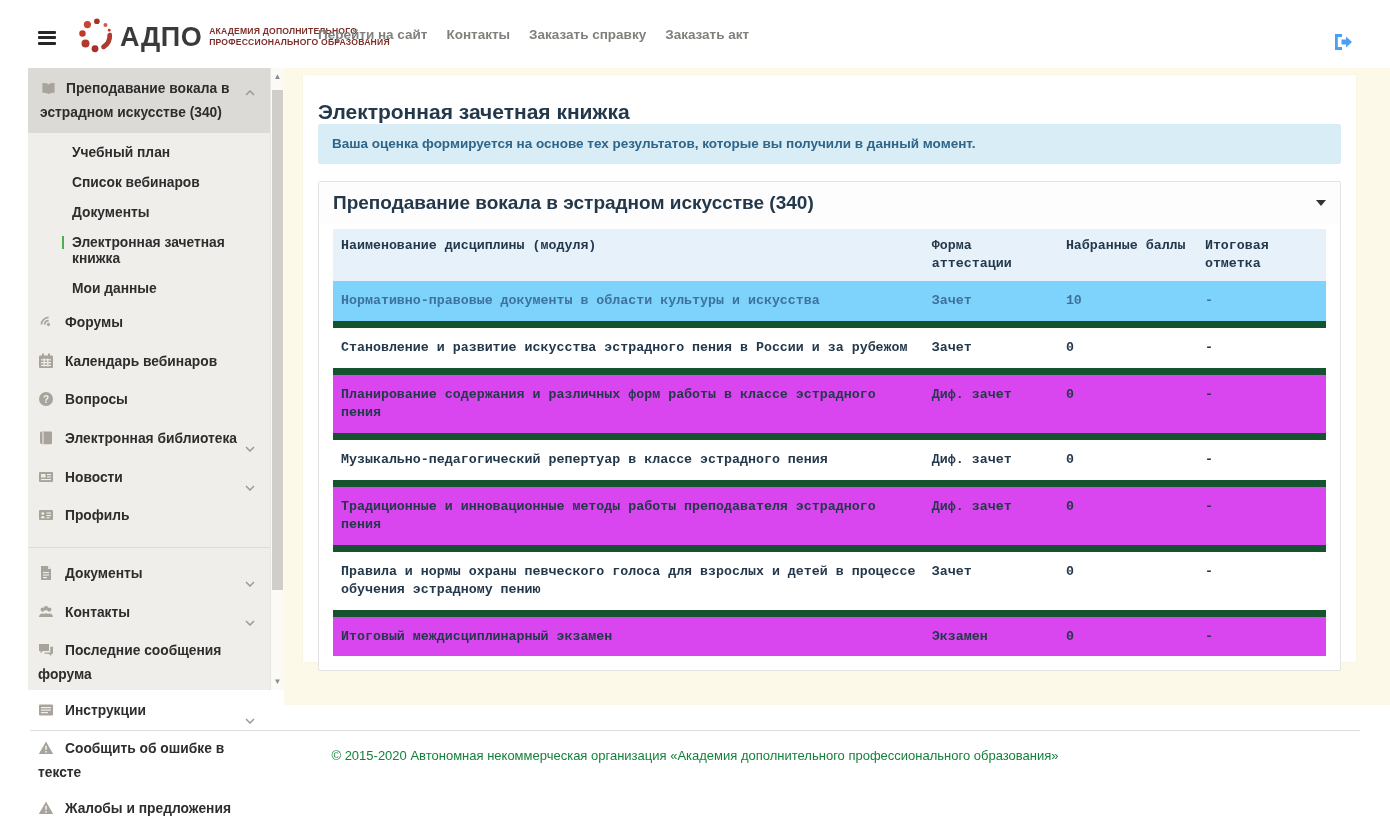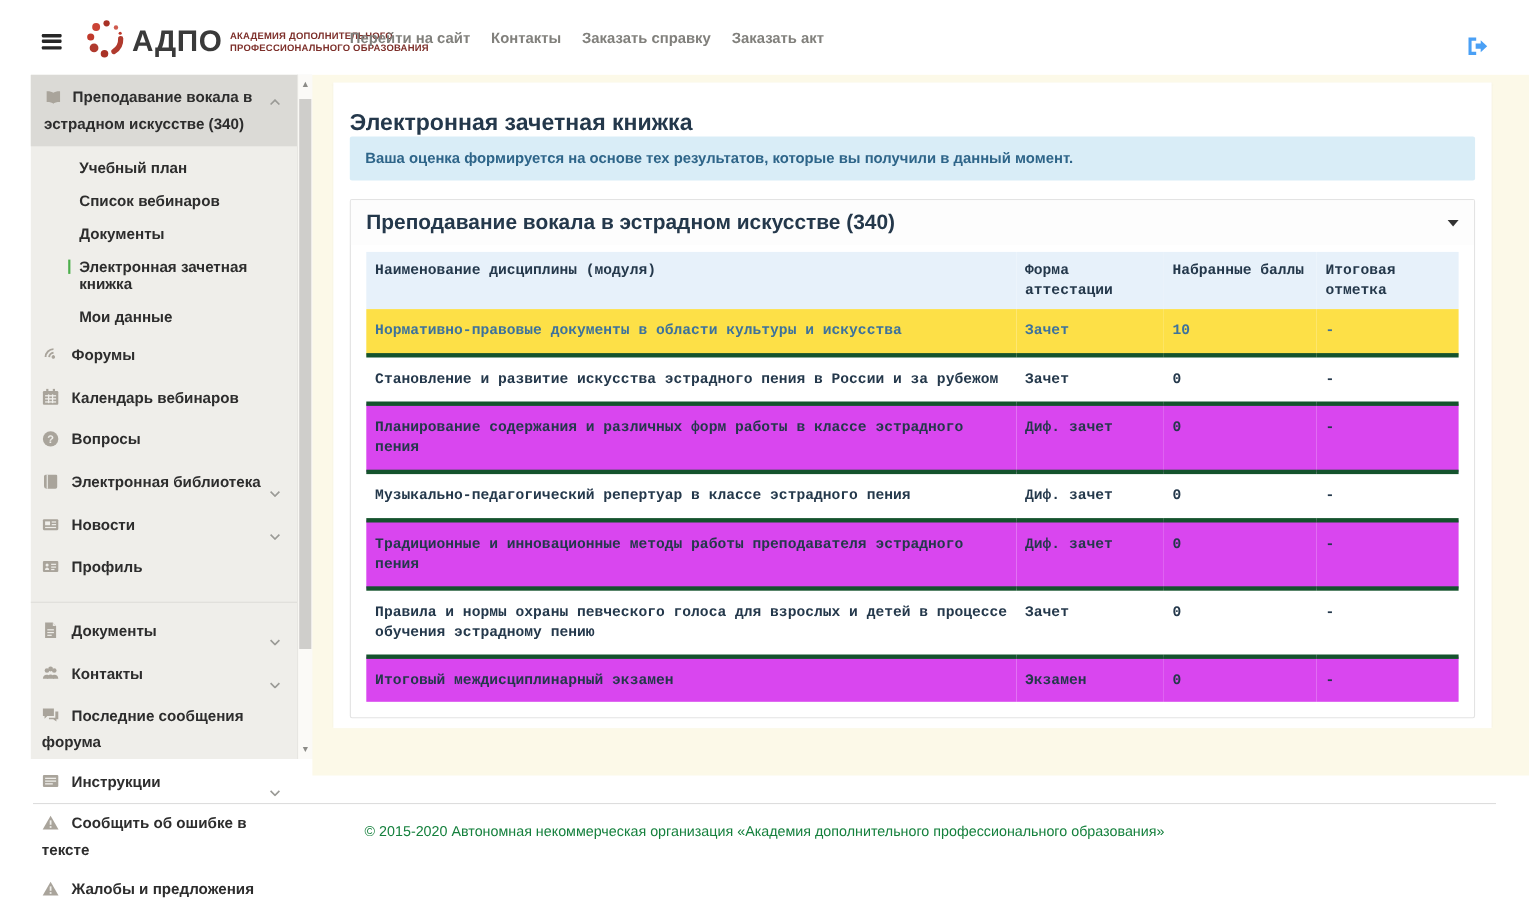--- a/index.html
+++ b/index.html
@@ -40,22 +40,22 @@
   .card{position:absolute;left:19px;top:7px;width:1053px;height:587px;background:#fff;box-shadow:0 0 2px rgba(0,0,0,.05);}
   .card-pad{padding:10px 15px 0 15px;}
   .page-title{margin:15px 0 0 0;font-size:21px;font-weight:bold;color:#24384b;}
   .alert{background:#d9edf7;color:#2e6589;font-size:13.5px;font-weight:600;padding:11px 14px;border-radius:2px;line-height:1.35;}
   .panel{margin-top:17px;border:1px solid #e3e3e3;border-radius:2px;background:#fff;}
   .panel-heading{position:relative;padding:10px 34px 9px 14px;font-size:19px;font-weight:bold;color:#24384b;cursor:pointer;background:#fdfdfd;}
   .caret-down{position:absolute;right:14px;top:18px;width:0;height:0;border-left:5px solid transparent;border-right:5px solid transparent;border-top:6px solid #333;}
   .panel-body{padding:6px 14px 14px 14px;}
   table.grades{width:100%;border-collapse:collapse;font-size:13.3px;font-family:Liberation Mono, monospace;}
   table.grades th{background:#e7f1fa;color:#24384b;font-weight:bold;text-align:left;vertical-align:top;padding:8px 8px;line-height:1.35;}
-  table.grades td{color:#24384b;font-weight:600;padding:11px 8px;line-height:1.35;border-top:4px solid #14532d;vertical-align:top;}
-  table.grades tr.hl td{background:#fde047;color:#3d729c;border-top:none;}
+  table.grades td{color:#24384b;font-weight:600;padding:11px 8px;line-height:1.35;border-top:7px solid #14532d;vertical-align:top;}
+  table.grades tr.hl td{background:#7dd3fc;color:#3d729c;border-top:none;}
   table.grades tr.stripe td{background:#d946ef;}
   .col-name{width:59.5%;}
   .col-form{width:13.5%;}
   .col-points{width:14%;}
   .col-mark{width:13%;}
   
   .footer-hr{position:absolute;left:30px;right:30px;top:730px;border-top:1px solid #dddddd;}
   .footer-text{position:absolute;left:0;top:748px;width:1390px;text-align:center;font-size:13px;color:#15803d;}
 </style>
 </head>

